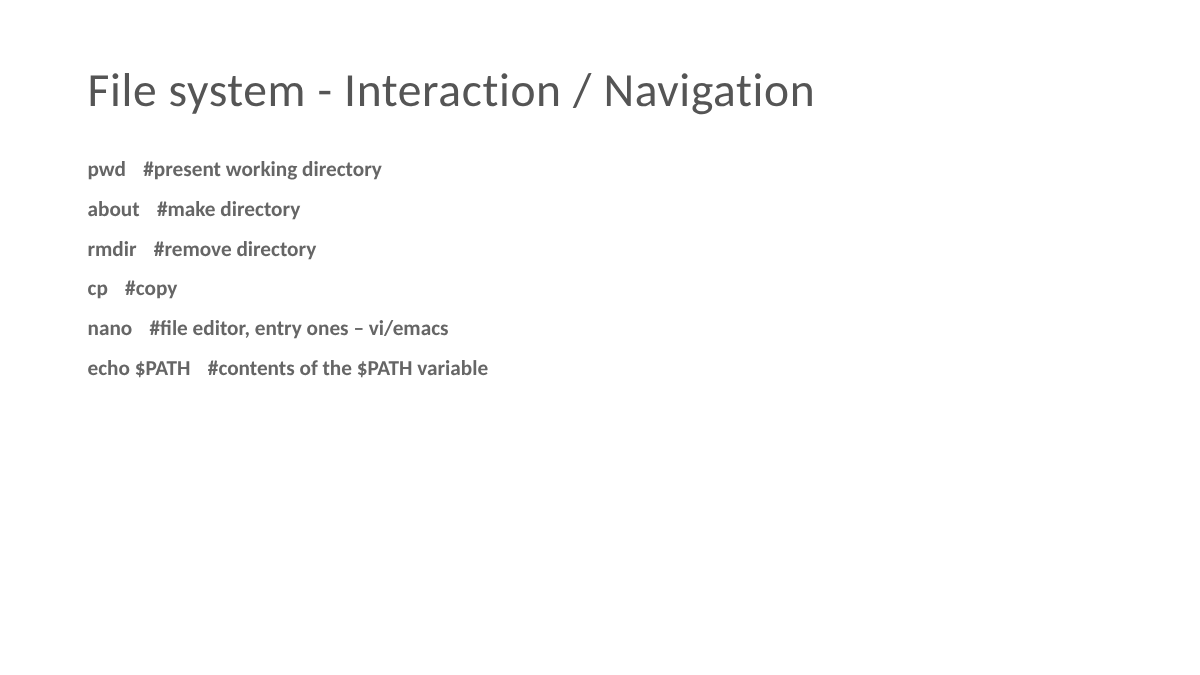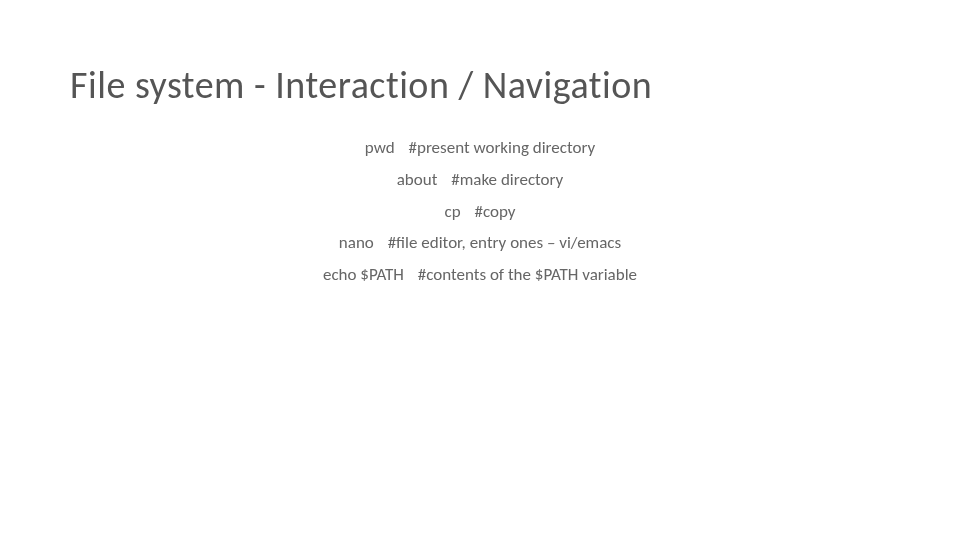--- a/index.html
+++ b/index.html
@@ -14,33 +14,31 @@
       font-family: Calibri, 'Segoe UI', Arial, sans-serif;
       padding: 50px 70px;
       color: #666666;
     }
     .title {
       font-size: 38px;
       font-weight: 300;
       color: #555555;
       margin-bottom: 28px;
       letter-spacing: 0.5px;
-      margin-top: 12px;
     }
     .command-list {
       display: flex;
       flex-direction: column;
       gap: 8px;
     }
     .command-line {
       font-size: 17px;
-      font-weight: 400;
+      font-weight: 700;
       color: #666666;
       line-height: 1.4;
-      text-align: center;
     }
     .cmd {
       display: inline;
     }
     .comment {
       display: inline;
       margin-left: 10px;
     }
   </style>
 </head>
@@ -51,20 +49,24 @@
 <div class="command-list">
   <div class="command-line">
     <span class="cmd">pwd</span>
     <span class="comment">#present working directory</span>
   </div>
   <div class="command-line">
     <span class="cmd">about</span>
     <span class="comment">#make directory</span>
   </div>
   <div class="command-line">
+    <span class="cmd">rmdir</span>
+    <span class="comment">#remove directory</span>
+  </div>
+  <div class="command-line">
     <span class="cmd">cp</span>
     <span class="comment">#copy</span>
   </div>
   <div class="command-line">
     <span class="cmd">nano</span>
     <span class="comment">#file editor, entry ones – vi/emacs</span>
   </div>
   <div class="command-line">
     <span class="cmd">echo $PATH</span>
     <span class="comment">#contents of the $PATH variable</span>

